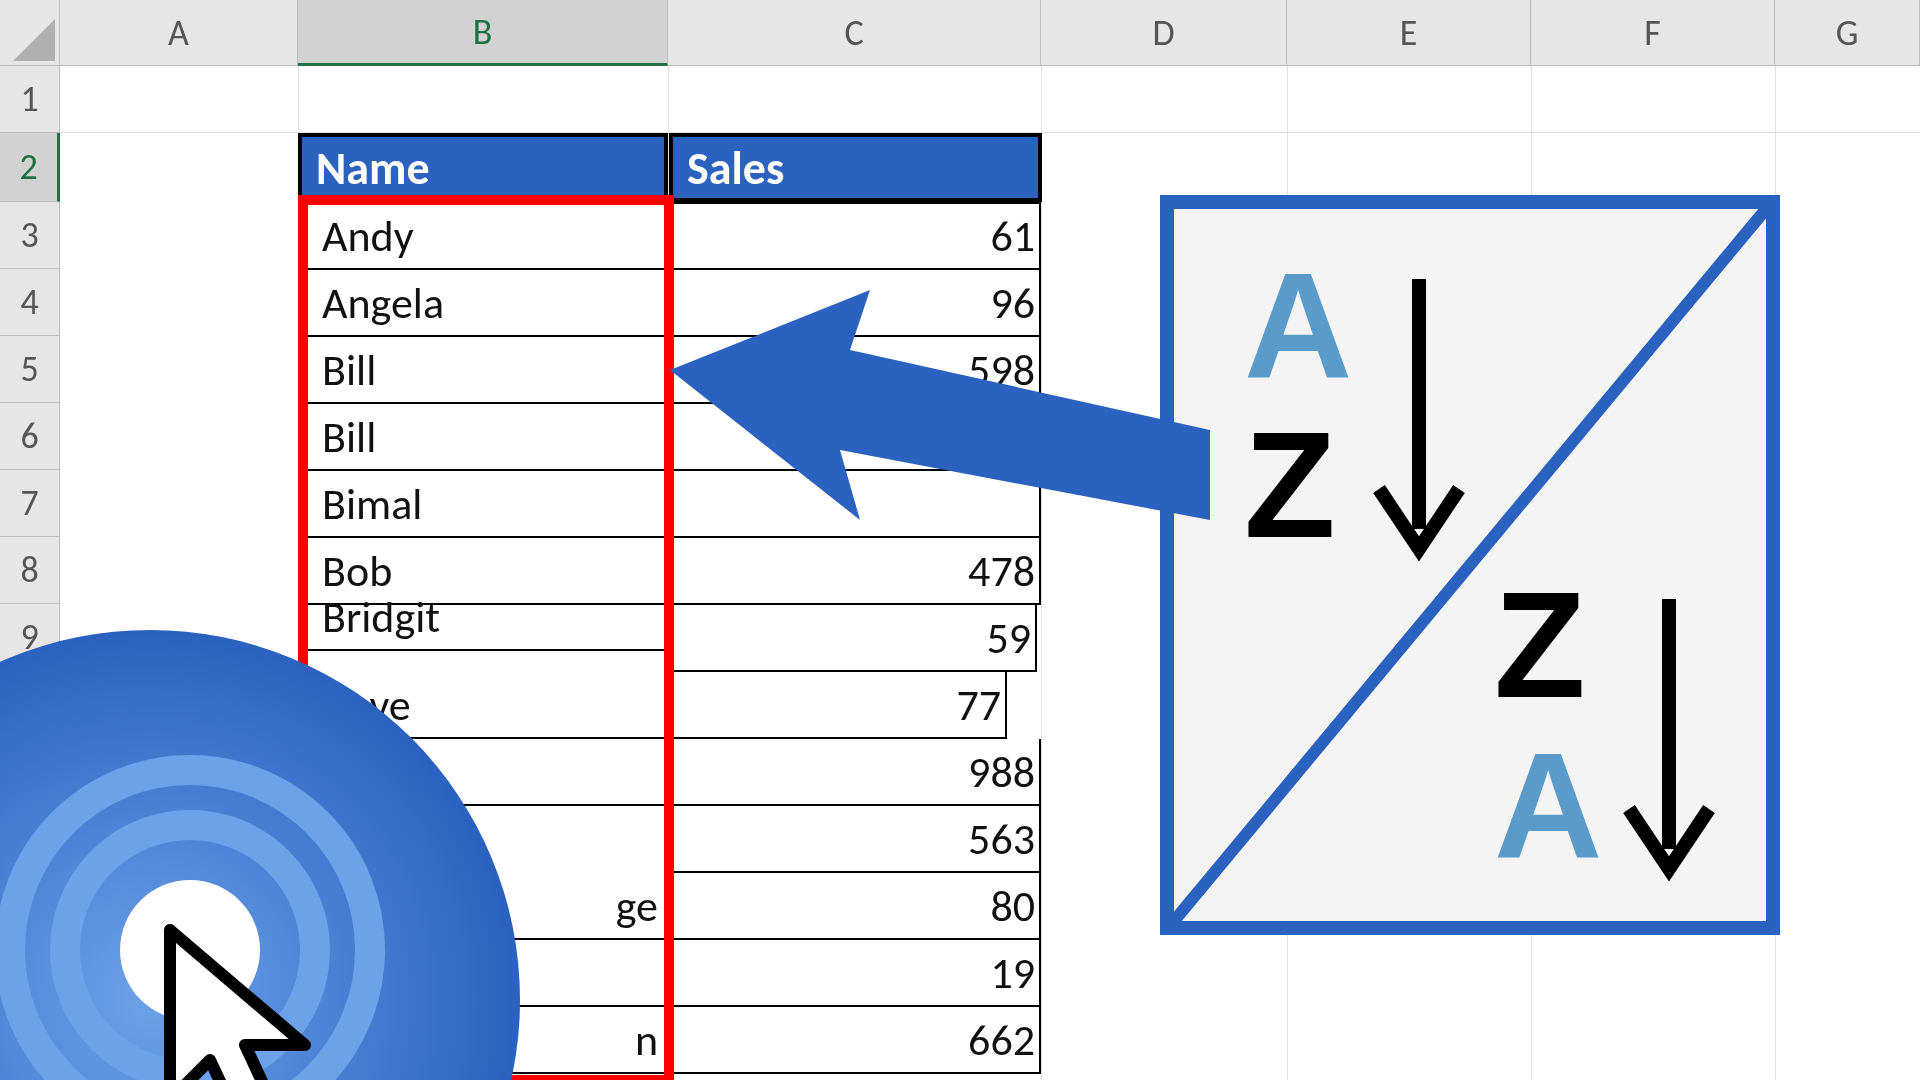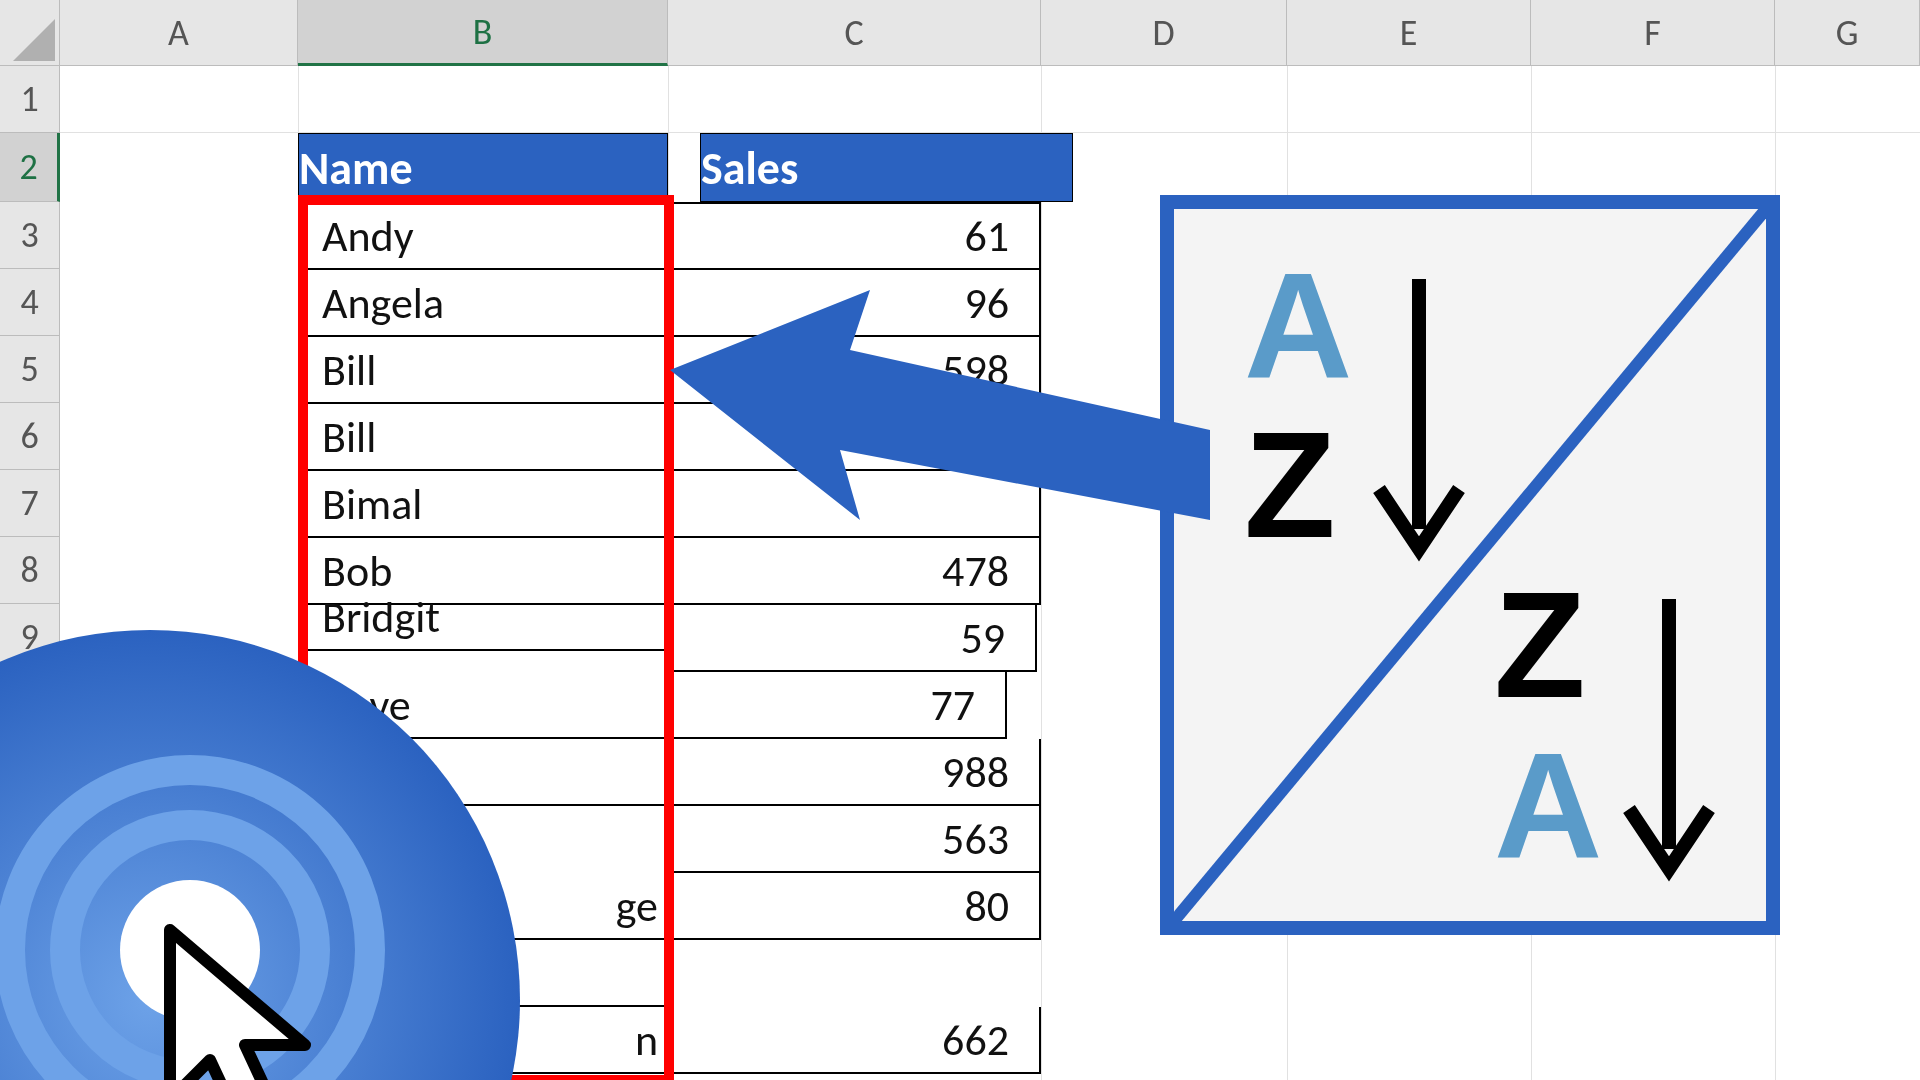--- a/index.html
+++ b/index.html
@@ -25,24 +25,24 @@
 
   
   .row-hdr { position: absolute; left: 0; width: 60px; height: 67px; background: #e6e6e6; color: #555; font-size: 36px; display: flex; align-items: center; justify-content: center; border-right: 1px solid #bcbcbc; border-bottom: 1px solid #bcbcbc; }
   .row-hdr.selected { background: #d2d2d2; color: #1e7144; border-right: 3px solid #217346; }
 
   
   .vline { position: absolute; top: 66px; bottom: 0; width: 1px; background: #e1e1e1; }
   .hline { position: absolute; left: 60px; right: 0; height: 1px; background: #e1e1e1; }
 
   
-  .table-header { position: absolute; height: 69px; background: #2b62c0; color: #fff; font-size: 46px; font-weight: 700; display: flex; align-items: center; border: 1px solid #000000; }
+  .table-header { position: absolute; height: 69px; background: #2b62c0; color: #fff; font-size: 46px; font-weight: 700; display: flex; align-items: center; padding-left: 14px; border: 4px solid #000000; }
   .cell { position: absolute; height: 67px; font-size: 44px; color: #111; display: flex; align-items: center; border-bottom: 2px solid #000; }
   .name-cell { padding-left: 14px; }
-  .sales-cell { justify-content: flex-end; padding-right: 30px; border-right: 2px solid #000; }
+  .sales-cell { justify-content: flex-end; padding-right: 4px; border-right: 2px solid #000; }
 
   
   .red-selection { position: absolute; border: 10px solid #ff0000; pointer-events: none; }
 
   
   .sort-panel { position: absolute; background: #f4f4f4; border: 14px solid #2b62c0; }
   .sort-diag { position: absolute; left: 0; right: 0; top: 0; bottom: 0; }
   .big-letter { position: absolute; font-size: 150px; font-weight: 900; font-family: Arial, sans-serif; }
   .blackL { color: #000; }
   .blueL { color: #5a9bc9; }
@@ -85,21 +85,21 @@
   <div class="row-hdr selected" style="top:133px;height:69px">2</div>
   <div class="row-hdr" style="top:202px">3</div>
   <div class="row-hdr" style="top:269px">4</div>
   <div class="row-hdr" style="top:336px">5</div>
   <div class="row-hdr" style="top:403px">6</div>
   <div class="row-hdr" style="top:470px">7</div>
   <div class="row-hdr" style="top:537px">8</div>
   <div class="row-hdr" style="top:604px">9</div>
 
   <div class="table-header" style="left:298px; top:133px; width:370px">Name</div>
-  <div class="table-header" style="left:700px; top:133px; width:373px">Sales</div>
+  <div class="table-header" style="left:669px; top:133px; width:373px">Sales</div>
 
   <div class="sales-top-border" style="left:668px; top:202px; width:373px; height:0"></div>
 
   <div class="cell name-cell" style="left:308px; top:270px; width:360px">Angela</div>
   <div class="cell name-cell" style="left:308px; top:203px; width:360px">Andy</div>
   <div class="cell name-cell" style="left:308px; top:337px; width:360px">Bill</div>
   <div class="cell name-cell" style="left:308px; top:404px; width:360px">Bill</div>
   <div class="cell name-cell" style="left:308px; top:538px; width:360px">Bob</div>
   <div class="cell name-cell" style="left:308px; top:471px; width:360px">Bimal</div>
   <div class="cell name-cell" style="left:308px; top:584px; width:360px">Bridgit</div>
@@ -113,20 +113,21 @@
   <div class="cell sales-cell" style="left:668px; top:270px; width:373px">96</div>
   <div class="cell sales-cell" style="left:668px; top:337px; width:373px">598</div>
   <div class="cell sales-cell" style="left:668px; top:404px; width:373px">547</div>
   <div class="cell sales-cell" style="left:668px; top:471px; width:373px"></div>
   <div class="cell sales-cell" style="left:668px; top:538px; width:373px">478</div>
   <div class="cell sales-cell" style="left:664px; top:605px; width:373px">59</div>
   <div class="cell sales-cell" style="left:634px; top:672px; width:373px">77</div>
   <div class="cell sales-cell" style="left:668px; top:739px; width:373px">988</div>
   <div class="cell sales-cell" style="left:668px; top:806px; width:373px">563</div>
   <div class="cell sales-cell" style="left:668px; top:873px; width:373px">80</div>
+  <div class="cell sales-cell" style="left:668px; top:940px; width:373px">19</div>
   <div class="cell sales-cell" style="left:668px; top:1007px;width:373px">662</div>
 
   <div class="red-selection" style="left:298px; top:195px; width:376px; height:890px"></div>
 
   <div class="sort-panel" style="left:1160px; top:195px; width:620px; height:740px">
     <svg class="sort-diag" viewBox="0 0 592 712" preserveAspectRatio="none">
       <line x1="0" y1="712" x2="592" y2="0" stroke="#2b62c0" stroke-width="12"></line>
     </svg>
     <div class="big-letter blueL" style="left:70px;  top:30px">A</div>
     <div class="big-letter blackL" style="left:70px;  top:190px">Z</div>

